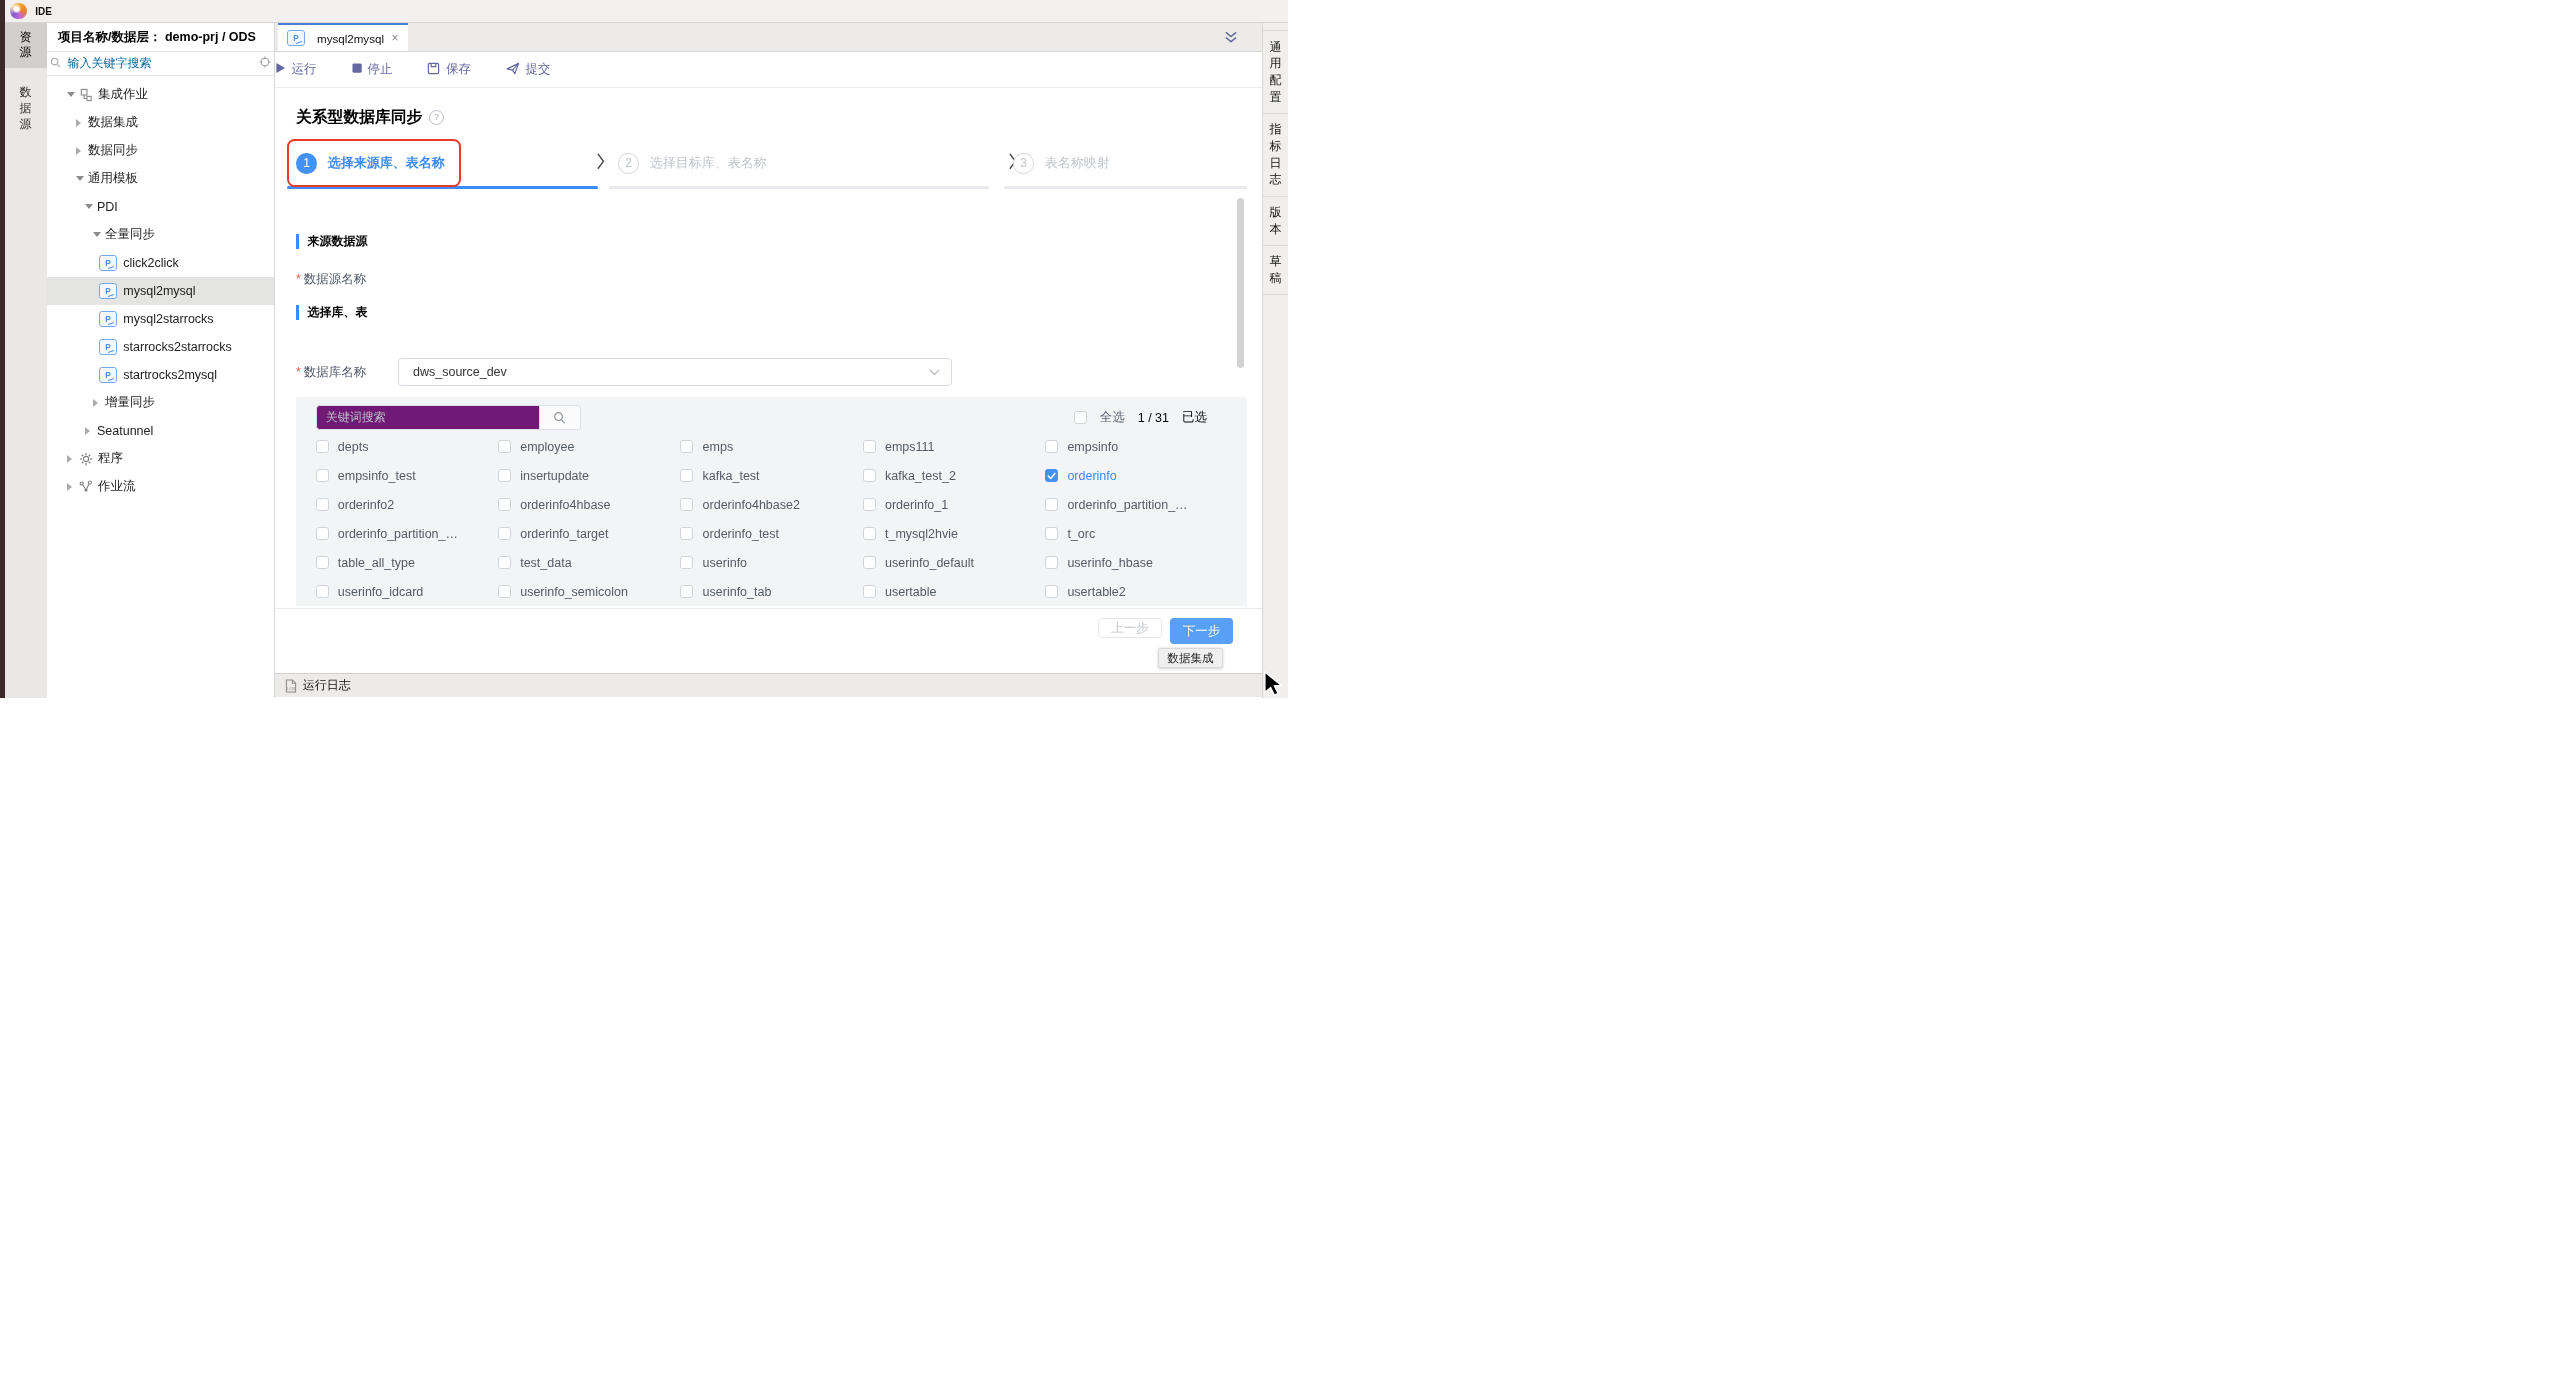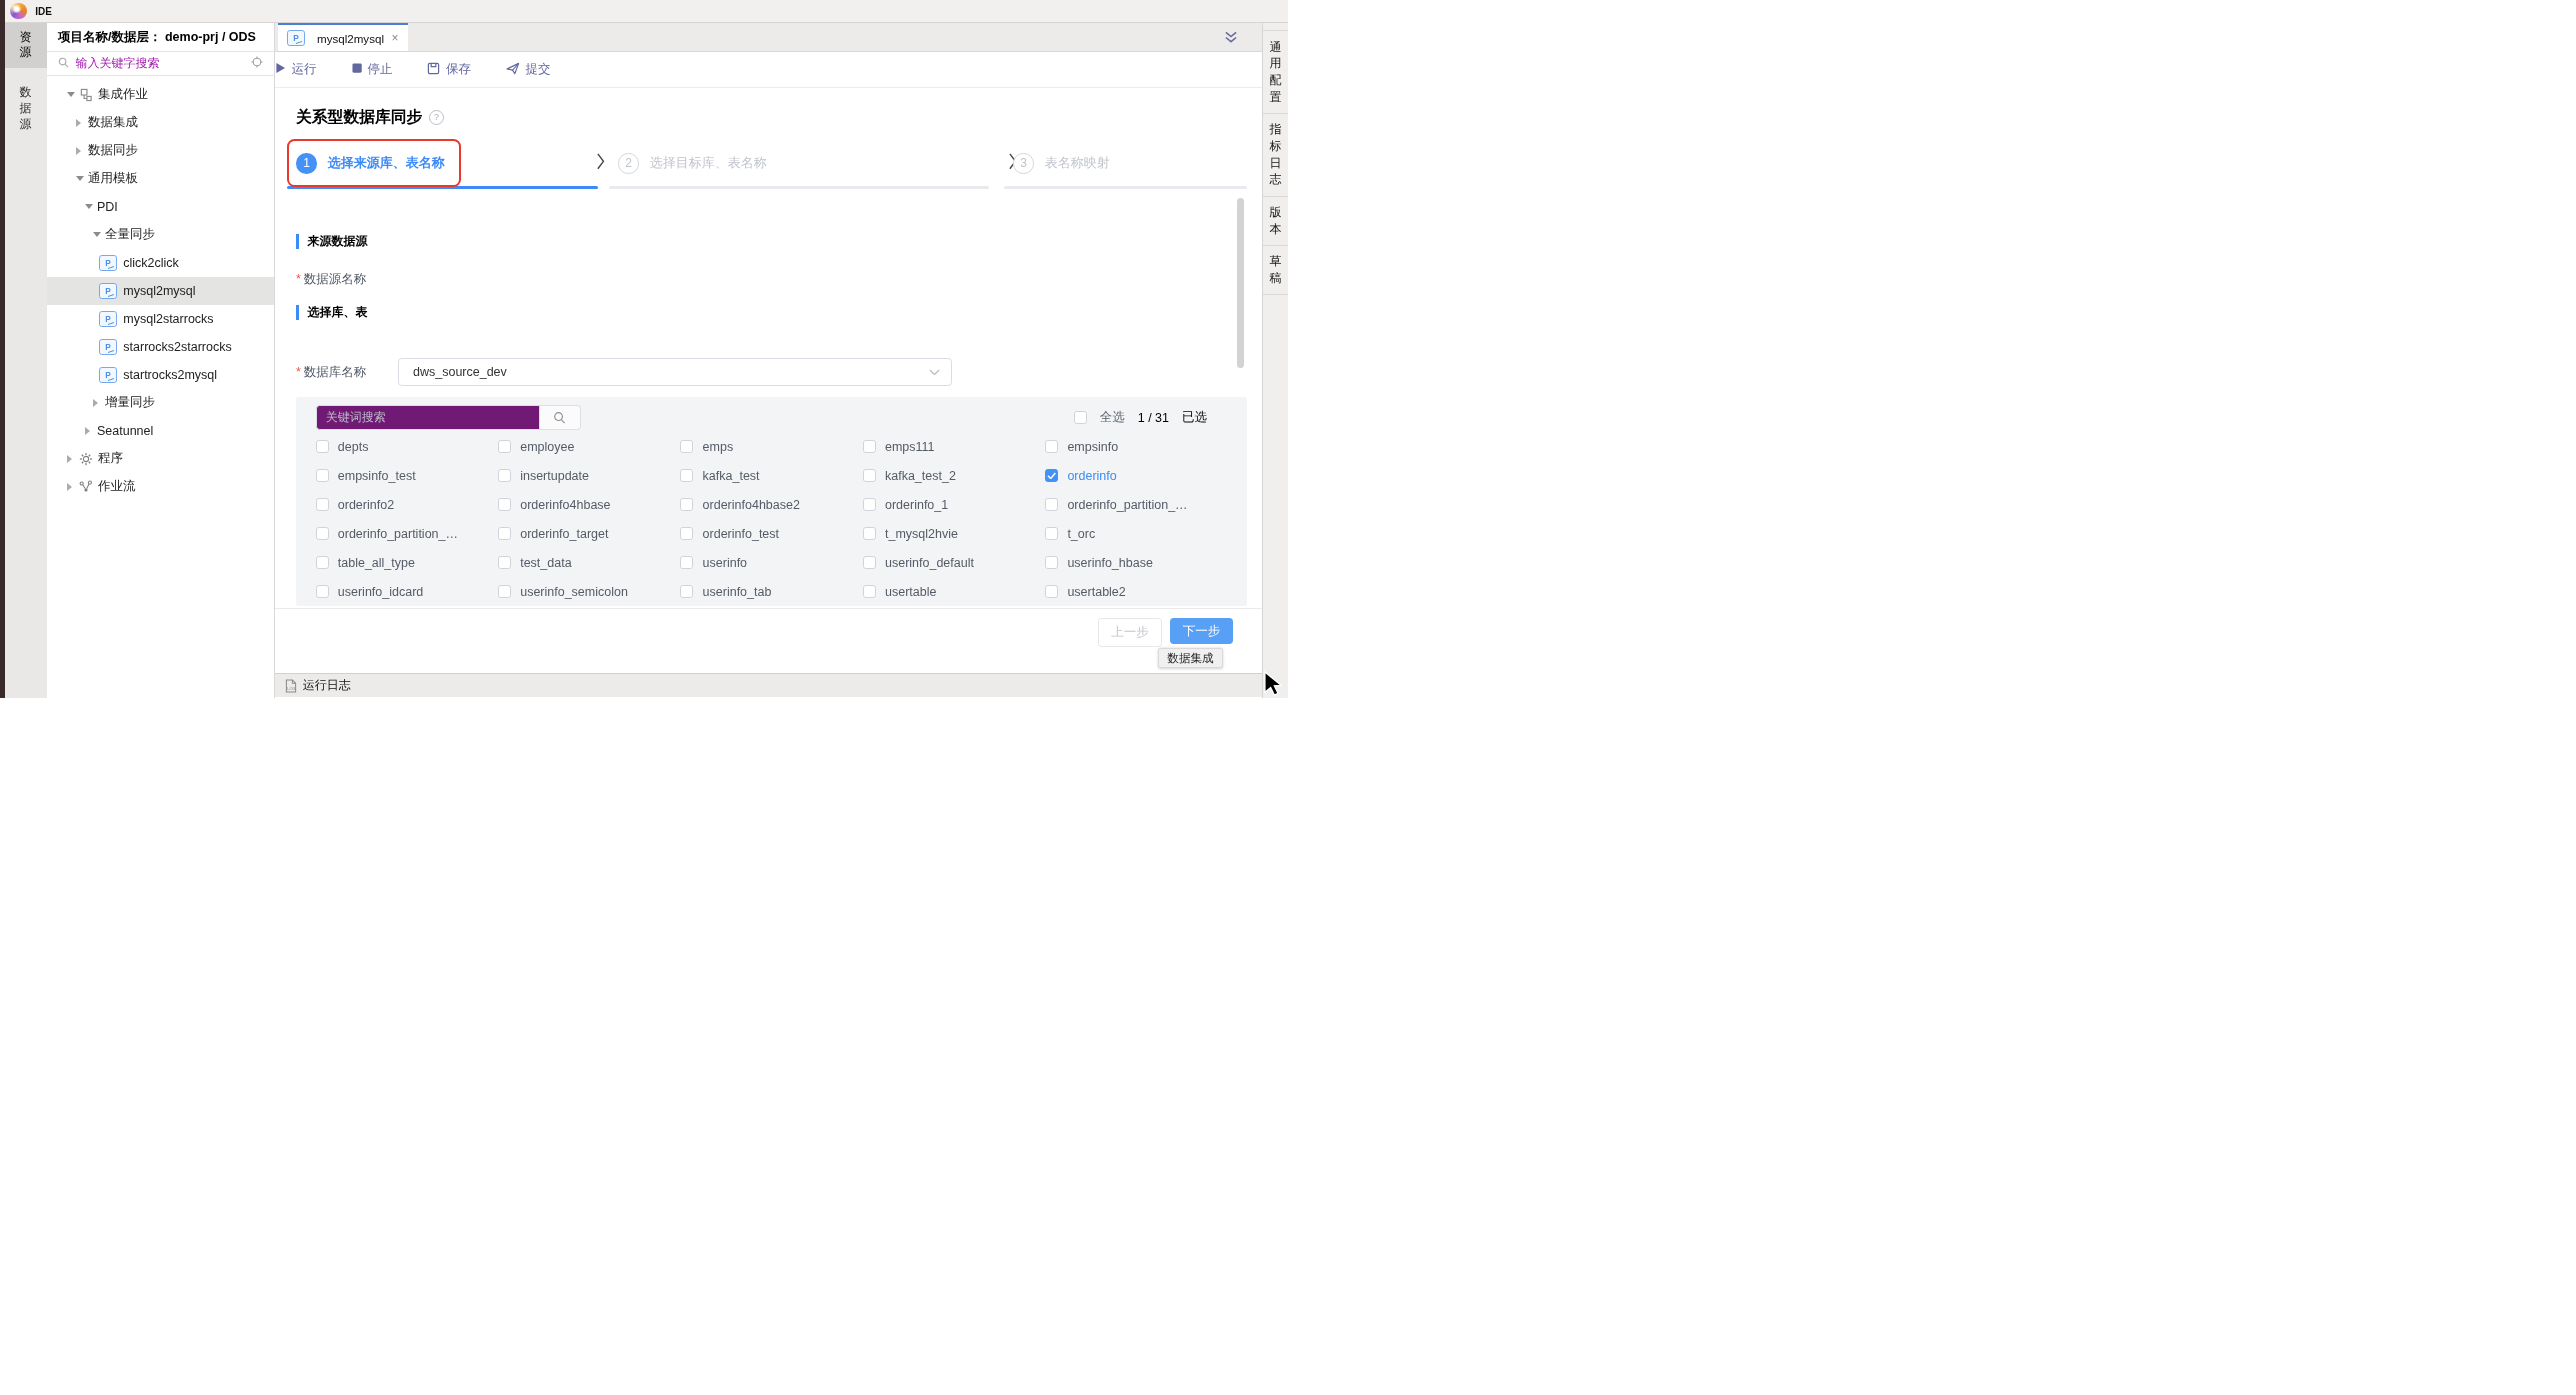--- a/index.html
+++ b/index.html
@@ -19,21 +19,21 @@
   .rail-tab{width:100%;padding:6.5px 0;text-align:center;font-size:12px;color:#2f2f2f;}
   .rail-tab .ch{display:block;line-height:15.8px;}
   .rail-tab.active{background:#d2d0ce;color:#000;}
   .rail-tab+.rail-tab{margin-top:11px;}
   
   .explorer{position:absolute;left:47px;top:23px;width:228px;height:675px;background:#fff;
     border-right:0.9px solid #d8d8d8;box-sizing:border-box;}
   .exp-header{height:28px;line-height:28px;font-weight:bold;font-size:12.5px;padding-left:11px;
     border-bottom:0.9px solid #e4e4e4;color:#000;white-space:nowrap;overflow:hidden;}
   .exp-search{height:23px;border-bottom:0.9px solid #e4e4e4;display:flex;align-items:center;
-    padding:0 11px;gap:6.5px;color:#a21caf;font-size:12px;}
+    padding:0 3px;gap:6.5px;color:#0369a1;font-size:12px;}
   .exp-search .ph{flex:1;white-space:nowrap;overflow:hidden;}
   .tree{padding-top:4.6px;text-align:center;}
   .tree-row{height:28px;display:flex;align-items:center;font-size:12.5px;color:#222;white-space:nowrap;}
   .tree-row.selected{background:#e4e4e3;}
   .caret{width:12px;display:flex;flex:none;}
   .caret i{display:block;width:0;height:0;}
   .caret.down i{border-left:4.2px solid transparent;border-right:4.2px solid transparent;border-top:5.6px solid #8b8b8b;}
   .caret.right i{border-top:4.2px solid transparent;border-bottom:4.2px solid transparent;border-left:5.6px solid #ababab;}
   .tree-ico{margin-right:5.6px;display:flex;flex:none;}
   .job-icon{width:15.8px;height:14px;border:0.9px solid #74a9ef;border-radius:2.8px;background:#f3f8ff;
@@ -102,21 +102,21 @@
   .cb{width:13px;height:13px;background:#fff;border:0.9px solid #cfd3da;border-radius:2.8px;
     box-sizing:border-box;flex:none;display:flex;align-items:center;justify-content:center;}
   .cb.checked{background:#4292f7;border-color:#4292f7;}
   .tbl-grid{position:absolute;left:19.5px;top:35px;width:912px;display:grid;grid-template-columns:repeat(5,1fr);}
   .tbl-item{height:29px;display:flex;align-items:center;gap:9.3px;font-size:12.5px;color:#555b66;
     white-space:nowrap;overflow:hidden;}
   .tbl-item.checked .tbl-label{color:#3d8bf8;}
   .scroll-thumb{position:absolute;right:18.5px;top:110px;width:6.5px;height:170px;background:#d3d3d3;border-radius:3.7px;}
   
   .footer{position:absolute;top:585px;left:0;width:100%;height:66px;border-top:0.9px solid #eaeaea;background:#fff;}
-  .btn-prev{position:absolute;left:823px;top:9.3px;width:64px;height:29px;border:0.9px solid #e4e7eb;
+  .btn-prev{position:absolute;left:823px;top:9.3px;width:64px;height:20px;border:0.9px solid #e4e7eb;
     border-radius:3.7px;background:#fff;color:#c0c4cb;font-size:12.5px;display:flex;align-items:center;
     justify-content:center;box-sizing:border-box;}
   .btn-next{position:absolute;left:895px;top:9.3px;width:63px;height:26px;background:#57a0f6;border-radius:3.7px;
     color:#fff;font-size:12.5px;display:flex;align-items:center;justify-content:center;}
   .tooltip{position:absolute;left:883px;top:39px;height:20.4px;padding:0 8.3px;background:#f0f0f0;
     border:0.9px solid #d9d9d9;border-radius:2.8px;box-shadow:0 0.9px 2.8px rgba(0,0,0,.18);font-size:11.6px;
     color:#222;display:flex;align-items:center;box-sizing:border-box;}
   .bottombar{position:absolute;top:650px;left:0;width:100%;height:24px;background:#ecebe9;
     border-top:0.9px solid #d3d1cf;display:flex;align-items:center;gap:5.6px;padding-left:10.2px;
     box-sizing:border-box;font-size:12px;color:#111;}

